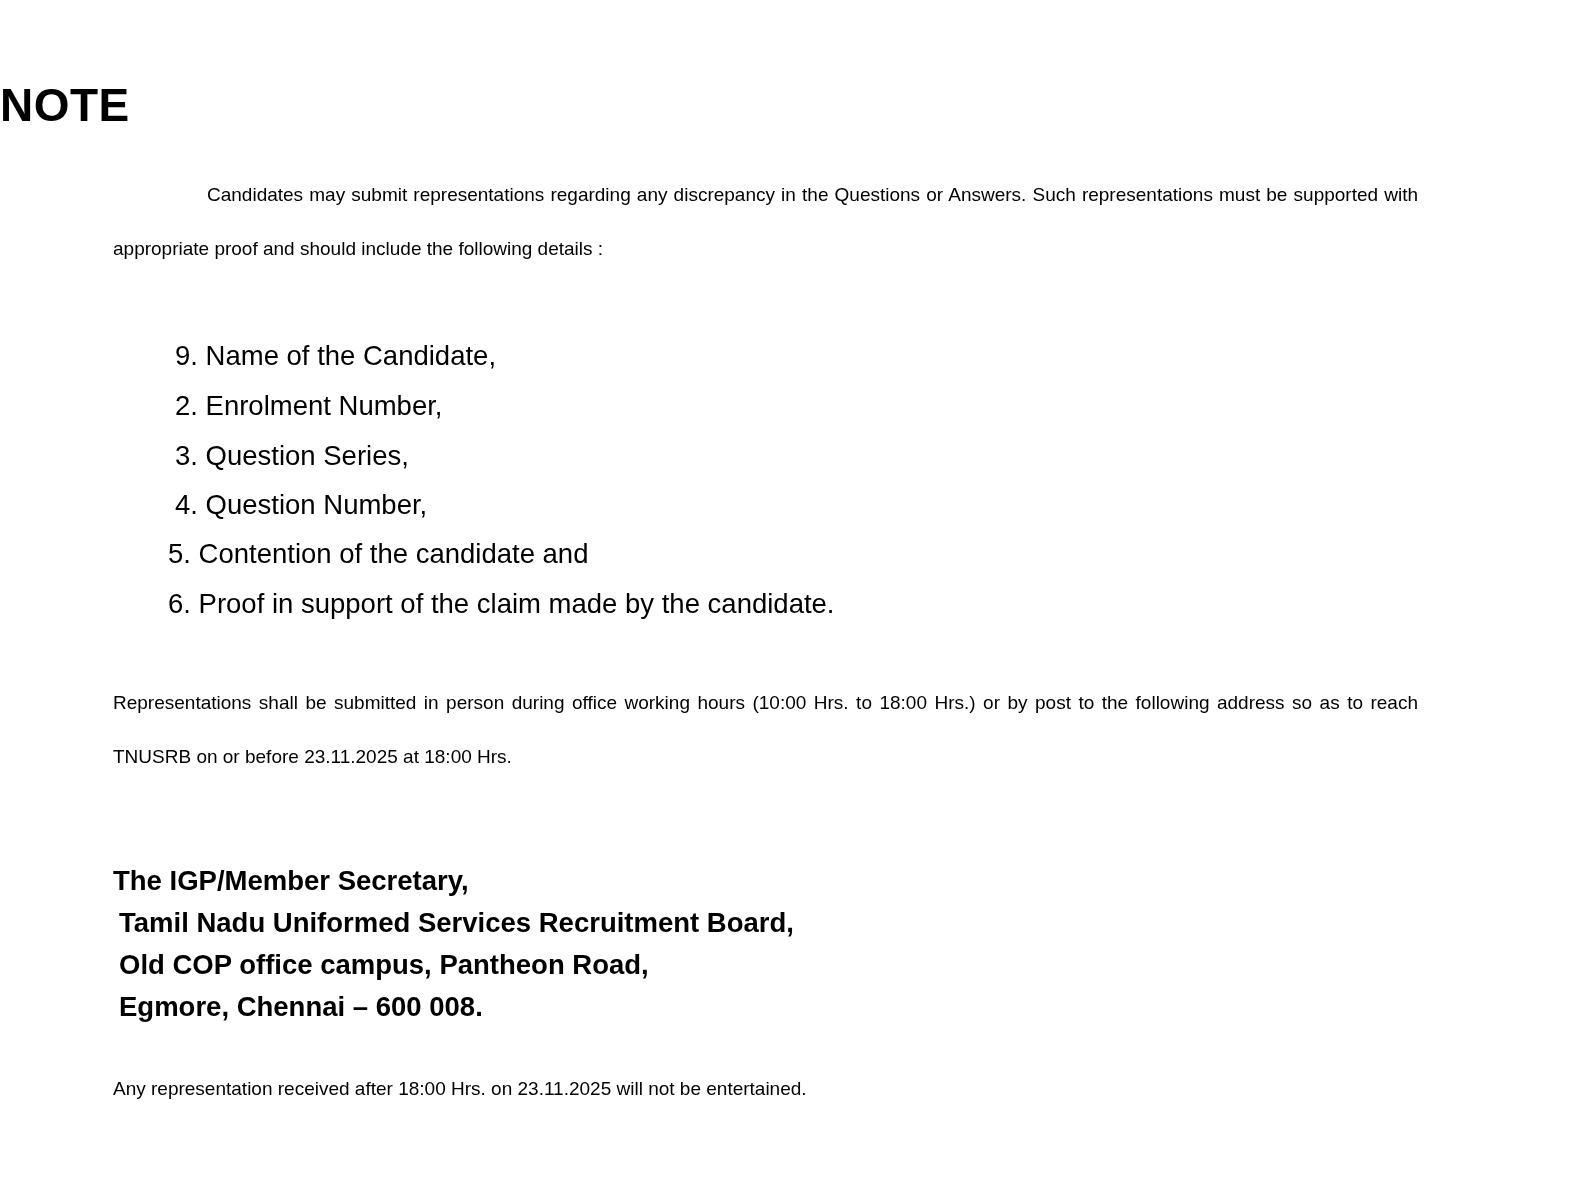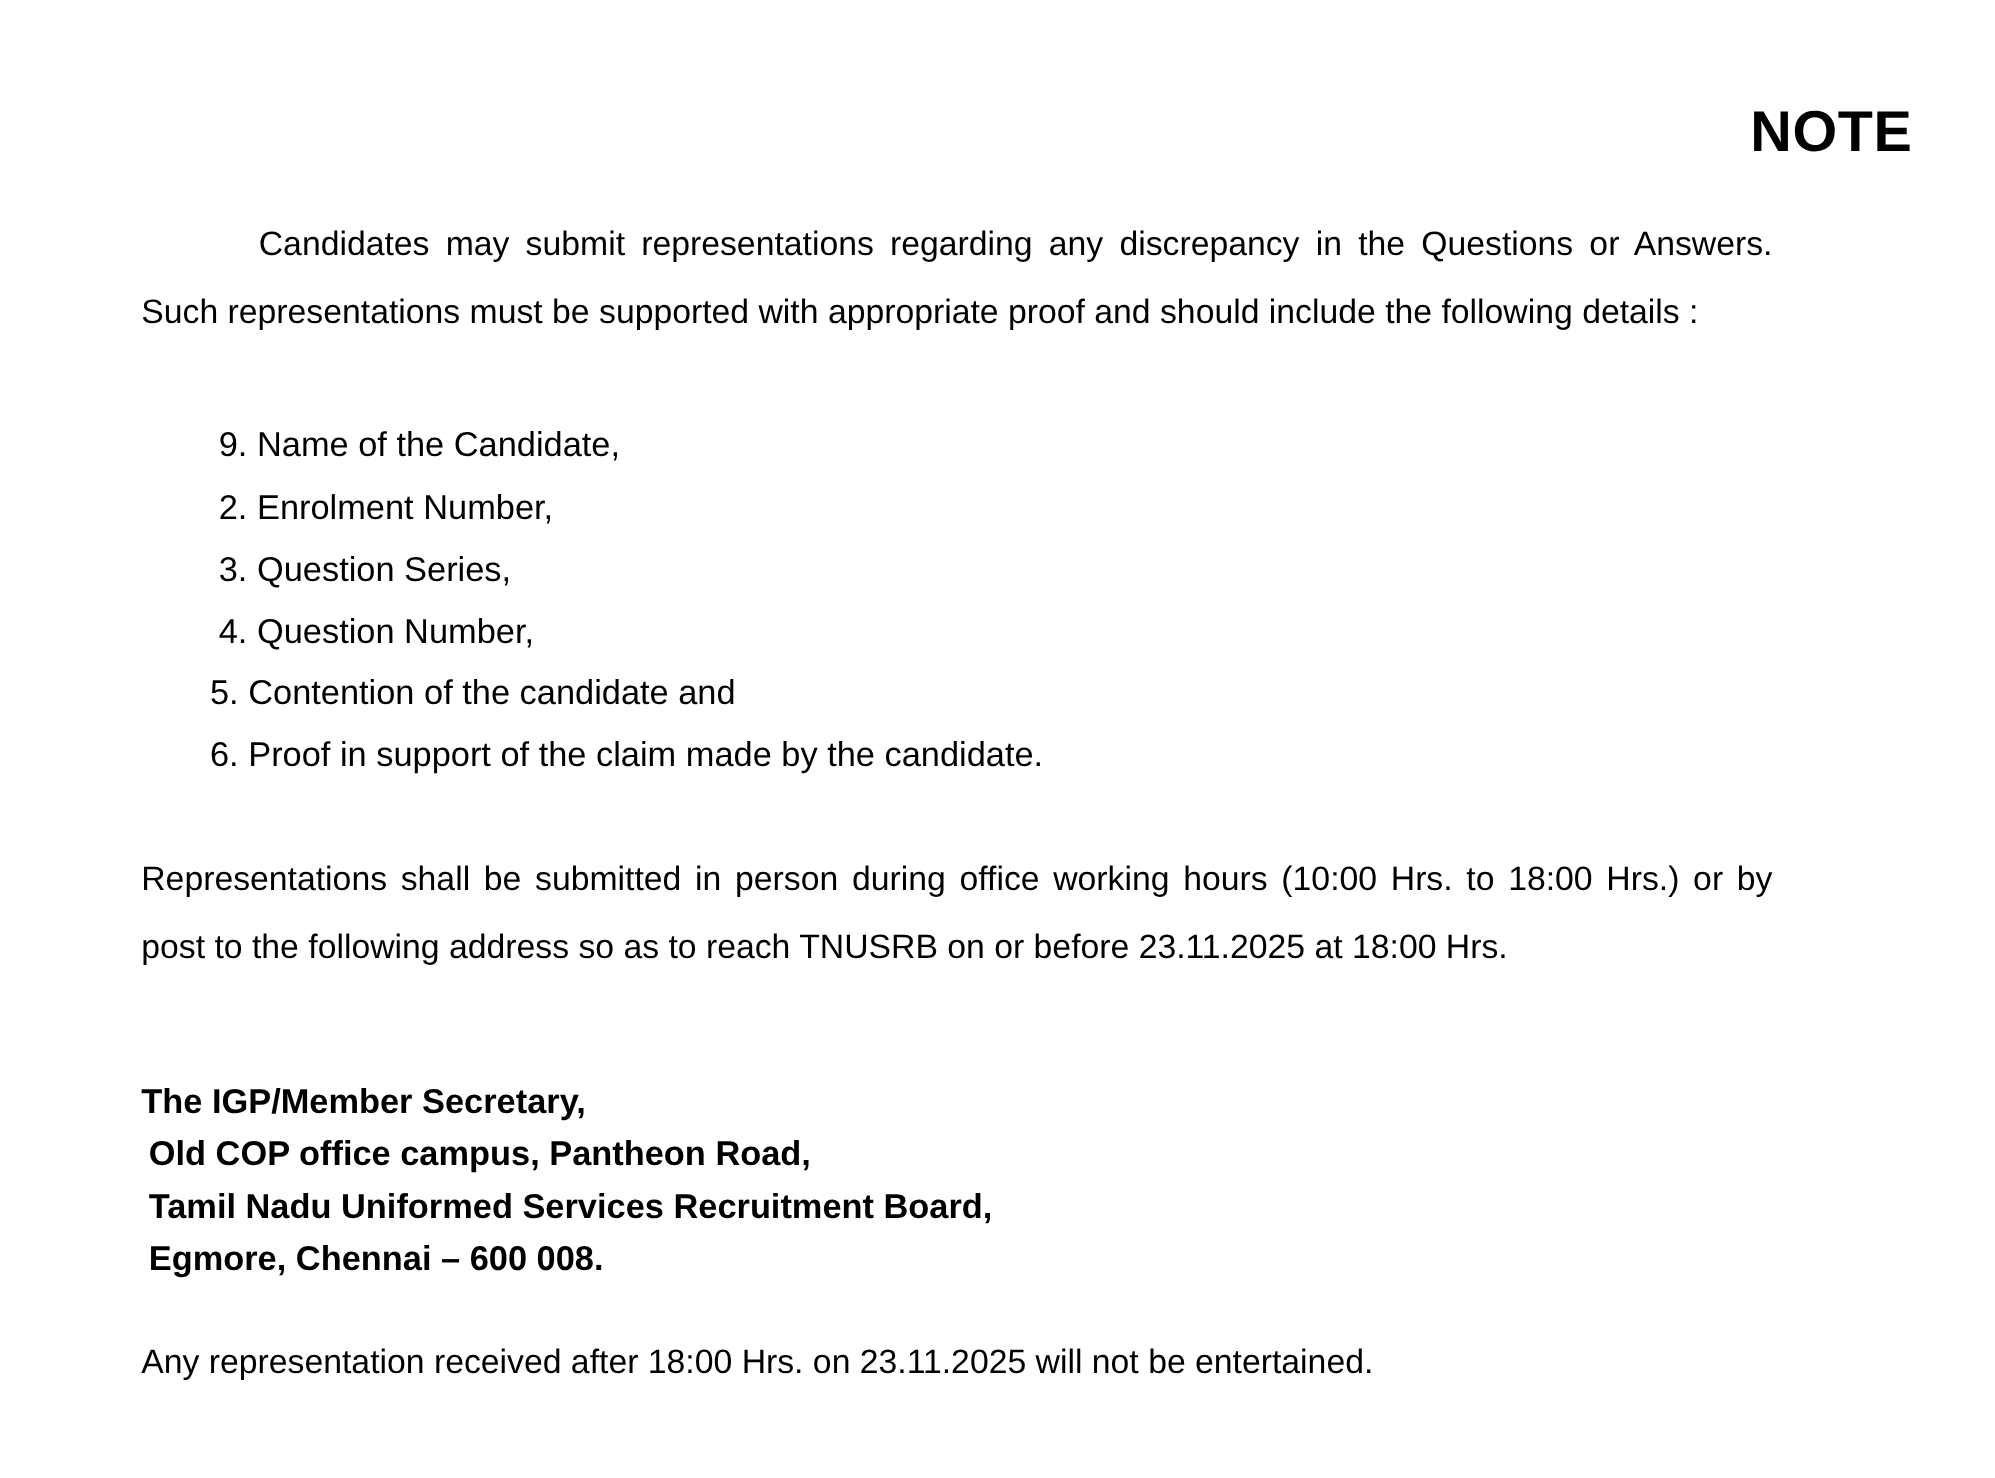--- a/index.html
+++ b/index.html
@@ -20,32 +20,32 @@
       left: 0;
       top: 0;
       width: 1596px;
       height: 1182px;
     }
     .title {
       position: absolute;
       left: 0;
       width: 1530px;
       top: 74px;
-      text-align: right;
+      text-align: left;
       font-size: 46px;
       font-weight: bold;
       letter-spacing: 0.5px;
       margin: 0;
       line-height: 62px;
     }
     .para {
       position: absolute;
       left: 113px;
       width: 1305px;
-      font-size: 27px;
+      font-size: 19px;
       line-height: 54px;
       text-align: justify;
       text-align-last: left;
       margin: 0;
     }
     .intro {
       top: 168px;
       text-indent: 94px;
     }
     .list {
@@ -97,20 +97,20 @@
     <li style="left:175px; top:100px;text-align:center;">3. Question Series,</li>
     <li style="left:175px; top:149px;">4. Question Number,</li>
     <li style="left:168px; top:198px;">5. Contention of the candidate and</li>
     <li style="left:168px; top:248px;">6. Proof in support of the claim made by the candidate.</li>
   </ul>
 
   <p class="para rep"><span>Representations shall be submitted </span><b>in person</b><span> during office working hours (</span><b>10:00 Hrs. to 18:00 Hrs.</b><span>) or </span><b>by post</b><span> to the following address so as to reach TNUSRB on or before </span><b>23.11.2025 at 18:00 Hrs.</b></p>
 
   <div class="address">
     <span class="line">The IGP/Member Secretary,</span>
+    <span class="line indented">Tamil Nadu Uniformed Services Recruitment Board,</span>
     <span class="line indented">Old COP office campus, Pantheon Road,</span>
-    <span class="line indented">Tamil Nadu Uniformed Services Recruitment Board,</span>
     <span class="line indented">Egmore, Chennai – 600 008.</span>
   </div>
 
   <p class="para closing"><span>Any representation received after </span><b>18:00 Hrs. on 23.11.2025</b><span> will not be entertained.</span></p>
 
 </div>
 
 </body></html>

